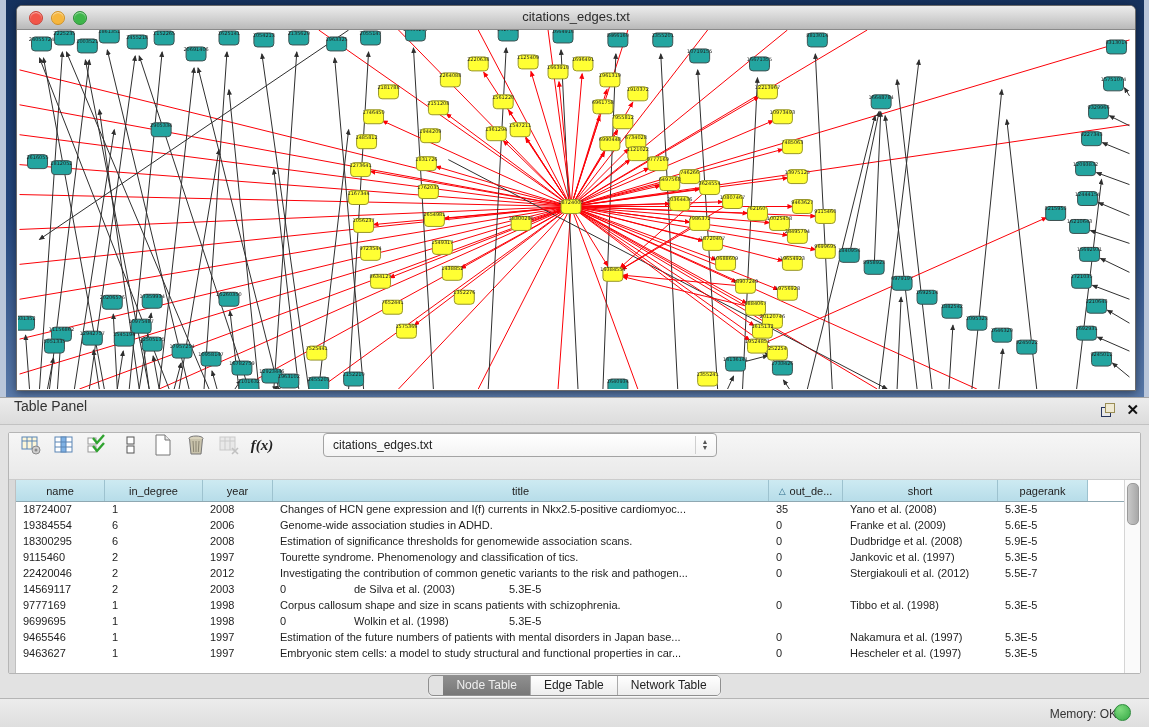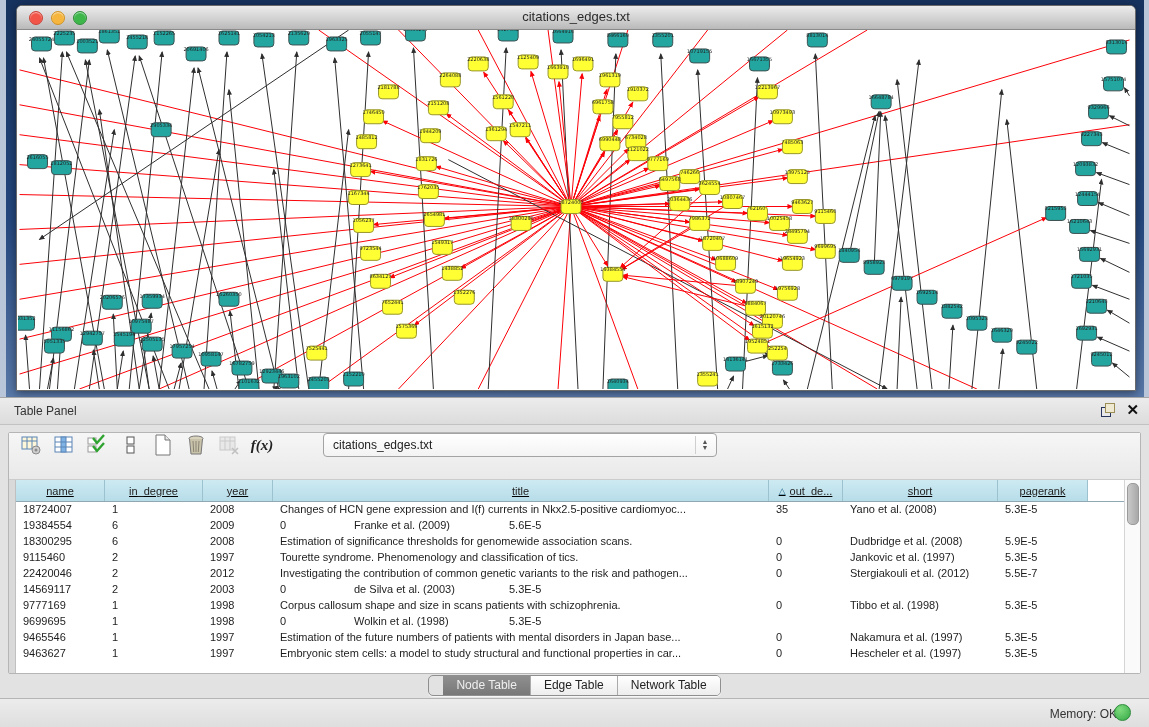--- a/index.html
+++ b/index.html
@@ -26,21 +26,21 @@
   .light.yellow{background:#f6b63d;border:1px solid #cf9226;}
   .light.green{background:#3db64a;border:1px solid #2d8f39;}
   .net-canvas{position:absolute;left:1px;top:24px;width:1116px;height:359px;background:#ffffff;overflow:hidden;}
   .net-canvas svg{display:block;}
 
   
   .table-panel{position:absolute;left:0;top:397px;width:1149px;height:330px;
     background:#e2e2e2;border-top:1px solid #a6a6a6;}
   .panel-titlebar{position:relative;height:26px;background:linear-gradient(#ececec,#dcdcdc);
     border-bottom:1px solid #c2c2c2;}
-  .panel-title{position:absolute;left:14px;top:6px;font-size:12px;color:#333;}
+  .panel-title{position:absolute;left:14px;top:0;font-size:14px;color:#333;}
   .panel-controls{position:absolute;right:10px;top:4px;display:flex;gap:10px;align-items:center;}
   .float-icon{width:16px;height:16px;position:relative;display:inline-block;}
   .float-icon .sq1{position:absolute;left:1px;bottom:1px;width:8px;height:8px;border:1px solid #27355c;background:#e8e8e8;}
   .float-icon .sq2{position:absolute;right:1px;top:1px;width:8px;height:8px;border:1px solid #9a8d55;background:#efe9d2;}
   .close-x{font-size:15px;font-weight:bold;color:#111;line-height:16px;cursor:default;}
 
   .panel-inset{position:absolute;left:8px;top:34px;width:1131px;height:240px;
     background:#f2f2f2;border:1px solid #b5b5b5;border-radius:2px;}
   .toolbar{position:relative;height:46px;background:linear-gradient(#f6f6f6,#e9e9e9);
     border-bottom:1px solid #cccccc;display:flex;align-items:flex-start;padding-left:10px;gap:9px;}
@@ -49,21 +49,21 @@
   .fx{font-family:"Liberation Serif",serif;font-style:italic;font-weight:bold;font-size:15px;color:#222;}
   .combo{margin-left:40px;width:392px;height:22px;border:1px solid #a3a3a3;border-radius:4px;
     background:linear-gradient(#ffffff,#f3f3f3);display:flex;align-items:center;position:relative;}
   .combo .val{font-size:12px;color:#222;padding-left:9px;flex:1;}
   .combo .stepper{width:18px;height:18px;margin-right:2px;border-left:1px solid #cfcfcf;
     display:flex;flex-direction:column;align-items:center;justify-content:center;color:#555;}
   .combo .stepper span{font-size:7px;line-height:6px;}
 
   .tablewrap{position:absolute;left:0;top:47px;right:0;bottom:0;background:#fff;display:flex;}
   .gutter{width:6px;background:#d9d9d9;border-right:1px solid #c0c0c0;}
-  .grid{flex:1;position:relative;overflow:hidden;text-decoration:underline;}
+  .grid{flex:1;position:relative;overflow:hidden;}
   .hdr-row{display:flex;height:21px;border-bottom:1px solid #8fa8b2;}
   .hdr-cell{background:linear-gradient(#cdeaf2,#b7dde9);border-right:1px solid #9dc2cf;
     font-size:11px;color:#222;display:flex;align-items:center;justify-content:center;
     box-sizing:border-box;overflow:hidden;white-space:nowrap;}
   .hdr-filler{flex:1;background:#fff;}
   .sortglyph{color:#2d6b8a;font-size:9px;margin-right:4px;}
   .rows{position:absolute;left:0;right:0;top:21px;bottom:0;}
   .trow{display:flex;height:16px;align-items:center;}
   .tcell{font-size:11px;color:#1d1d1d;box-sizing:border-box;padding-left:7px;
     overflow:hidden;white-space:nowrap;}
@@ -644,21 +644,22 @@
               <span class="tcell c1">1</span>
               <span class="tcell c2">2008</span>
               <span class="tcell c3">Changes of HCN gene expression and I(f) currents in Nkx2.5-positive cardiomyoc...</span>
               <span class="tcell c4">35</span>
               <span class="tcell c5">Yano et al. (2008)</span>
               <span class="tcell c6">5.3E-5</span>
             </div>
             <div class="trow">
               <span class="tcell c0">19384554</span>
               <span class="tcell c1">6</span>
-              <span class="tcell c2">2009</span>
+              <span class="tcell c2">2006</span>
+              <span class="tcell c3">Genome-wide association studies in ADHD.</span>
               <span class="tcell c4">0</span>
               <span class="tcell c5">Franke et al. (2009)</span>
               <span class="tcell c6">5.6E-5</span>
             </div>
             <div class="trow">
               <span class="tcell c0">18300295</span>
               <span class="tcell c1">6</span>
               <span class="tcell c2">2008</span>
               <span class="tcell c3">Estimation of significance thresholds for genomewide association scans.</span>
               <span class="tcell c4">0</span>

